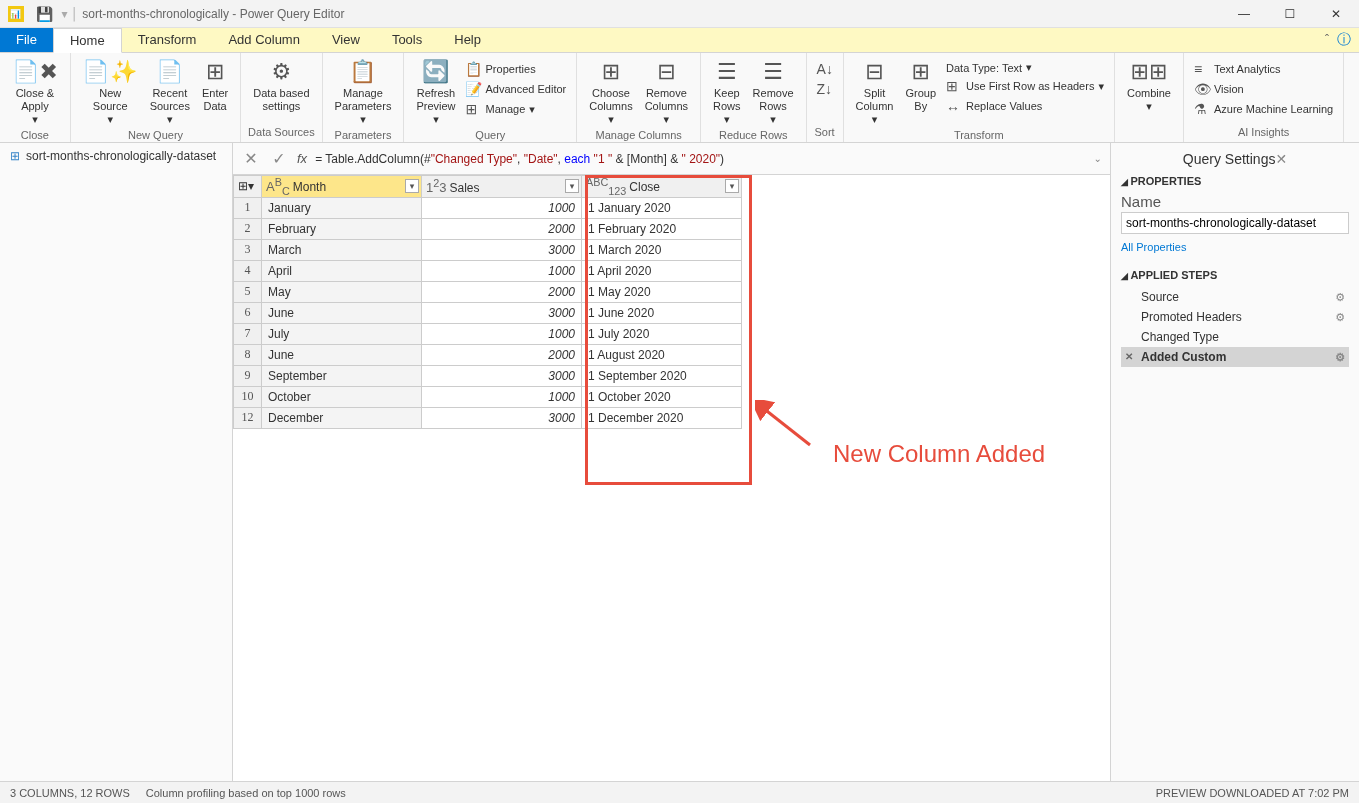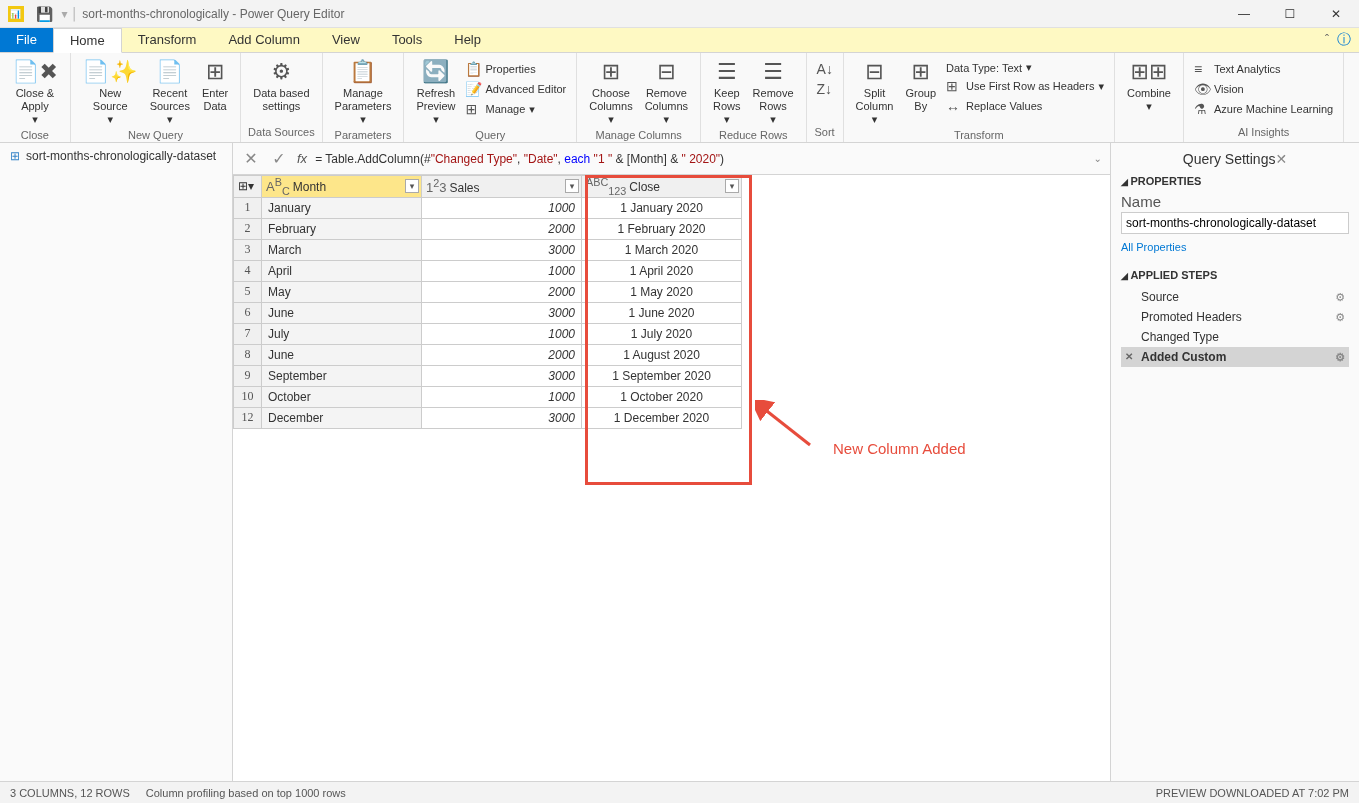--- a/index.html
+++ b/index.html
@@ -41,24 +41,24 @@
 .datagrid { flex:1; overflow:auto; background:#fff; position:relative; }
 .gtable { border-collapse:collapse; font-family:Consolas,monospace; font-size:12px; }
 .gtable th, .gtable td { border:1px solid #ccc; height:21px; }
 .gtable th { background:#f0f0f0; font-weight:normal; font-family:"Segoe UI"; text-align:left; padding:0 4px; position:relative; }
 .gtable th.month { background:#fde68a; }
 .gtable th .colicon { font-size:13px; color:#666; margin-right:3px; }
 .gtable th .dd { position:absolute; right:2px; top:3px; font-size:9px; color:#555; border:1px solid #aaa; width:14px; height:14px; display:flex; align-items:center; justify-content:center; background:#fff; }
 .gtable td.rownum { background:#f0f0f0; text-align:center; width:28px; color:#555; font-family:"Segoe UI"; }
 .gtable td.month { padding:0 6px; width:160px; background:#f4f4f4; }
 .gtable td.sales { text-align:right; padding:0 6px; width:160px; font-style:italic; }
-.gtable td.date { padding:0 6px; width:160px;text-align:center; }
+.gtable td.date { padding:0 6px; width:160px; }
 .gtable th.tablehead { width:28px; background:#f0f0f0; }
 .redbox { position:absolute; border:3px solid #e74c3c; pointer-events:none; left:585px; top:175px; width:167px; height:310px; z-index:10; }
-.annot { position:absolute; left:833px; top:440px; color:#e74c3c; font-size:15px; font-weight:500; text-shadow:0 0 2px #fff; z-index:10; }
+.annot { position:absolute; left:833px; top:440px; color:#e74c3c; font-size:24px; font-weight:500; text-shadow:0 0 2px #fff; z-index:10; }
 .arrow { position:absolute; left:755px; top:400px; z-index:10; }
 .settings { width:249px; border-left:1px solid #d4d4d4; background:#fafafa; padding:8px 10px; }
 .settings .shead { font-size:14px; color:#333; margin-bottom:8px; display:flex; justify-content:center; }
 .settings .sect { font-size:11px; font-weight:bold; color:#333; margin:6px 0; }
 .settings .sect::before { content:"◢ "; font-size:9px; }
 .settings .field { font-size:15px; color:#555; margin-bottom:2px; }
 .settings input { width:100%; border:1px solid #ccc; padding:3px 4px; font-size:12px; margin-bottom:6px; }
 .settings .alink { color:#0078d4; font-size:11px; cursor:pointer; margin-bottom:10px; display:inline-block; }
 .settings .step { padding:3px 6px 3px 20px; font-size:12px; cursor:pointer; position:relative; }
 .settings .step .gear { position:absolute; right:4px; top:4px; color:#888; font-size:11px; }

